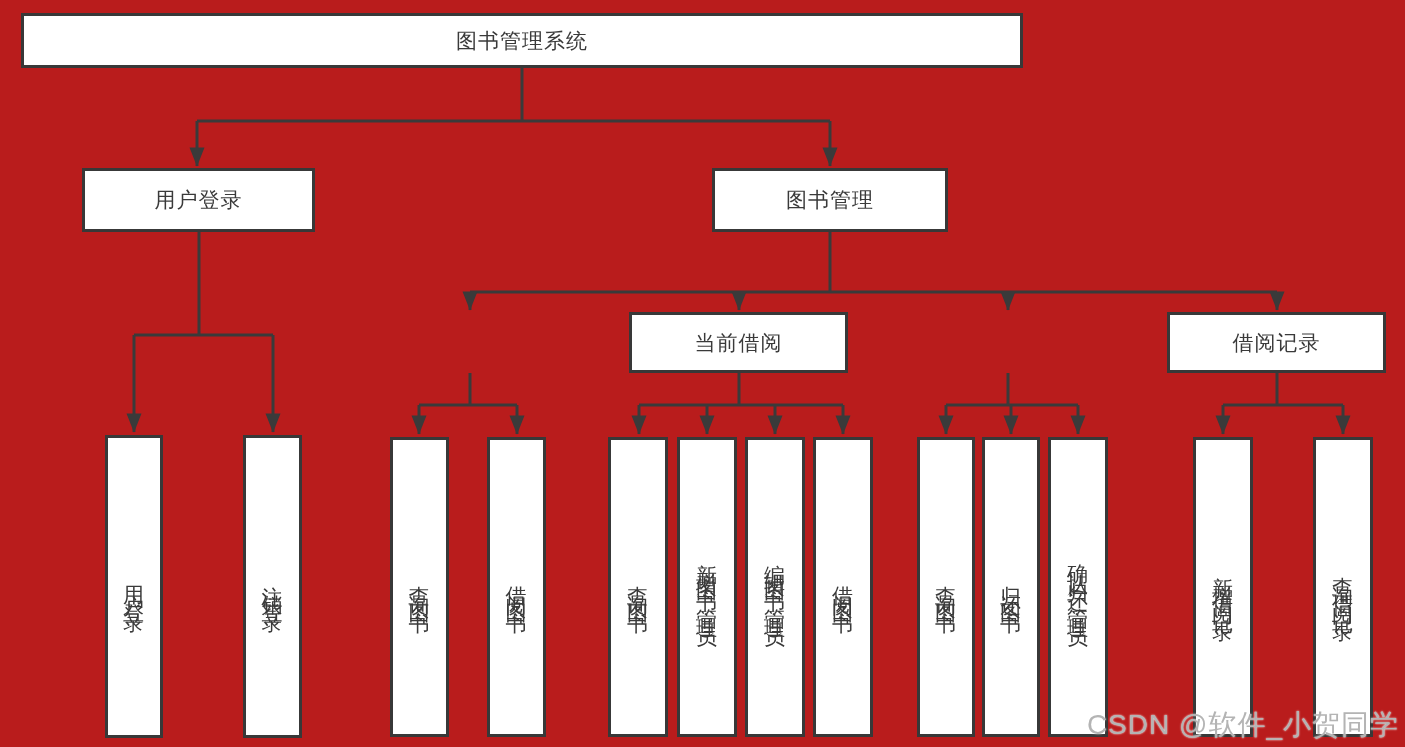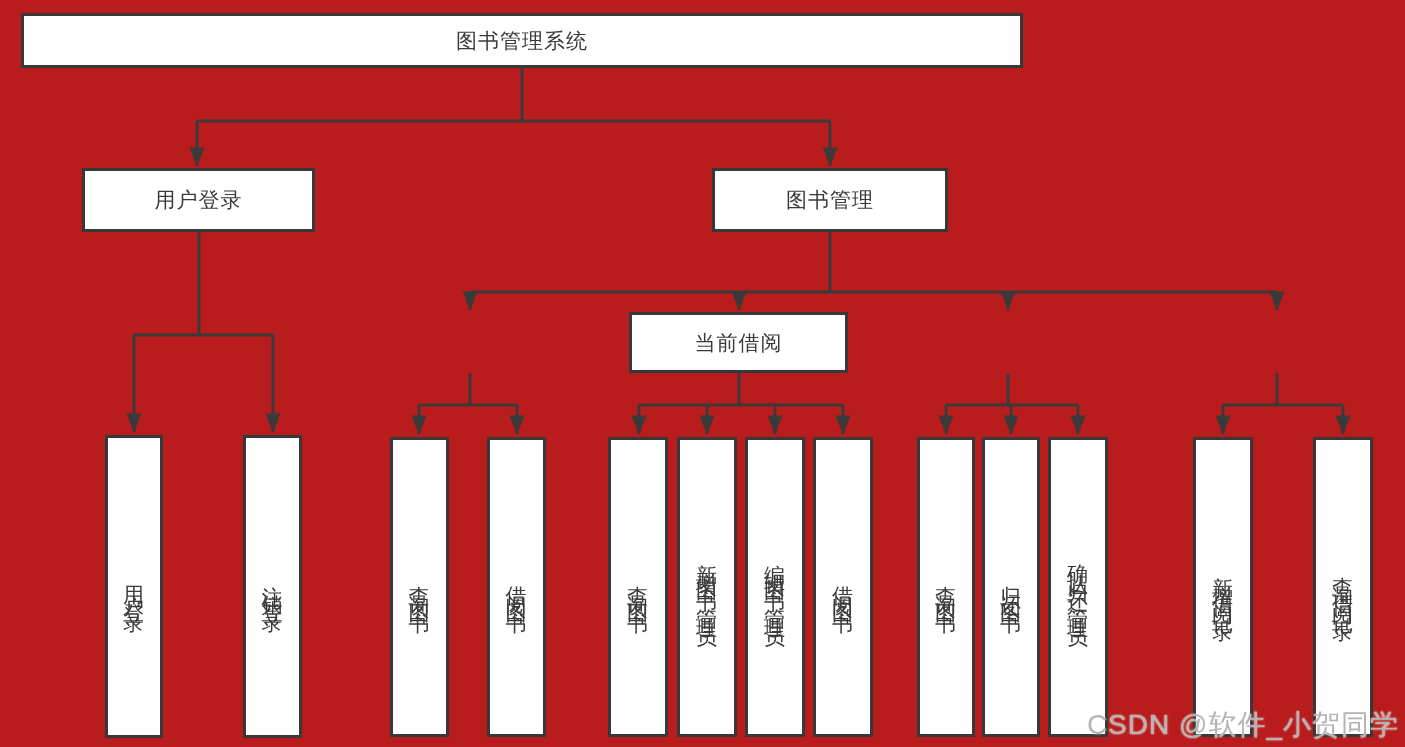--- a/index.html
+++ b/index.html
@@ -102,20 +102,23 @@
   <div class="box" style="left:82px;top:168px;width:233px;height:64px">
     <span>用户登录</span>
   </div>
   <div class="box" style="left:712px;top:168px;width:236px;height:64px">
     <span>图书管理</span>
   </div>
 
   <div class="box" style="left:629px;top:312px;width:219px;height:61px">
     <span>当前借阅</span>
   </div>
+  <div class="box" style="left:1167px;top:312px;width:219px;height:61px">
+    <span>借阅记录</span>
+  </div>
 
   <div class="box vert" style="left:105px;top:435px;width:58px;height:303px">
     <span>用户登录</span>
   </div>
   <div class="box vert" style="left:243px;top:435px;width:59px;height:303px">
     <span>注销登录</span>
   </div>
 
   <div class="box vert" style="left:390px;top:437px;width:59px;height:300px">
     <span>查询图书</span>

